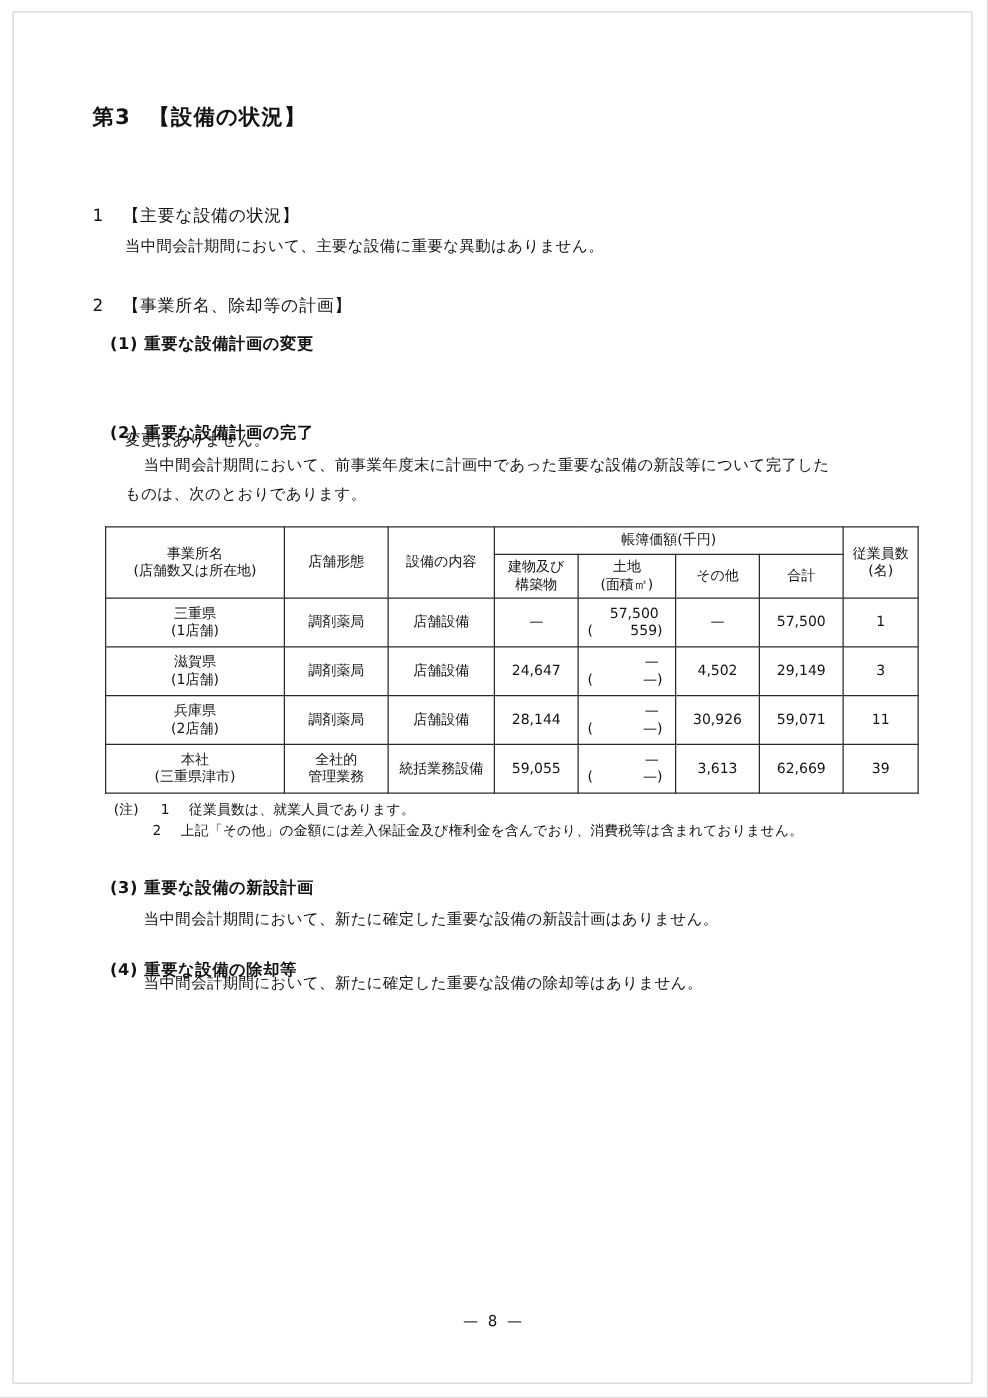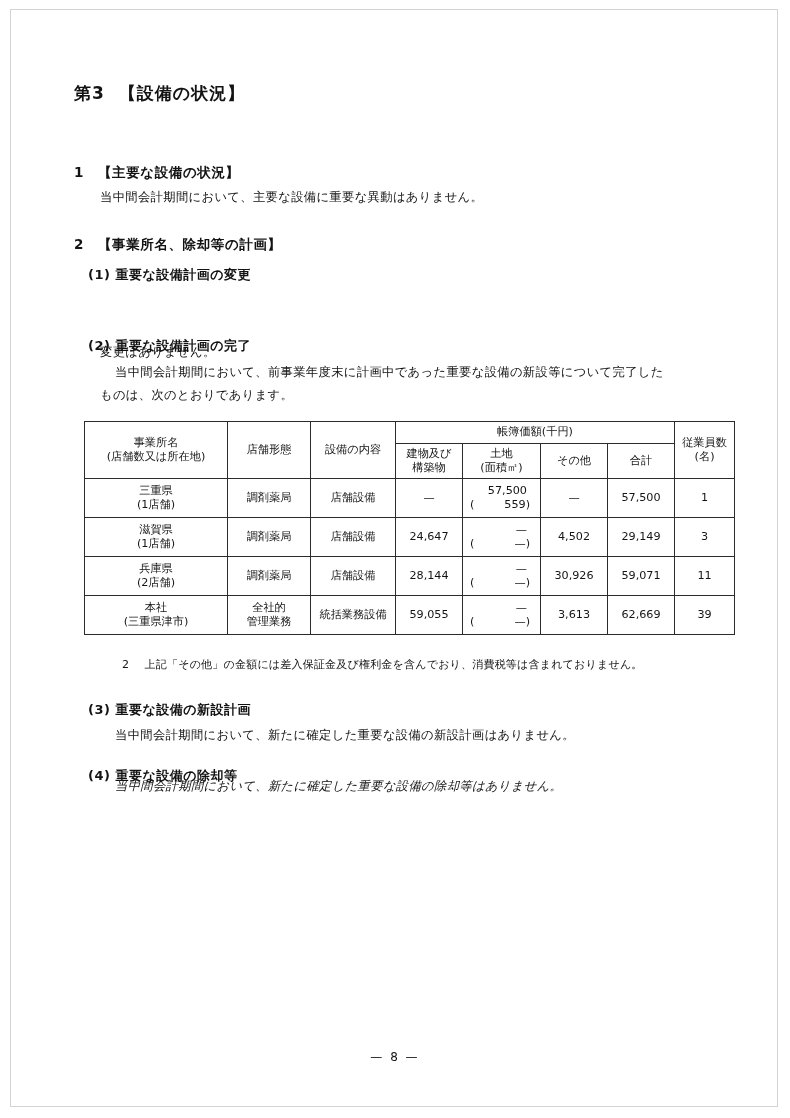--- a/index.html
+++ b/index.html
@@ -45,21 +45,21 @@
     font-size: 17px;
     font-weight: bold;
     letter-spacing: 1px;
     white-space: nowrap;
   }
   .doc-title .num-gap { display: inline-block; width: 14px; }
 
   .sec-head {
     position: absolute;
     font-size: 13.5px;
-    font-weight: bold;
+    font-weight: normal;
     letter-spacing: 0.6px;
     white-space: nowrap;
   }
   .sec-head .marker { display: inline-block; width: 24px; }
 
   .sub-head {
     position: absolute;
     font-size: 13px;
     letter-spacing: 0.5px;
     white-space: nowrap;
@@ -267,34 +267,41 @@
           <div class="land-top">—</div>
           <div class="land-bottom"><span class="paren-l">(</span><span>—)</span></div>
         </td>
         <td class="num">3,613</td>
         <td class="num">62,669</td>
         <td class="num">39</td>
       </tr>
     </tbody>
       </table>
 
+    <div class="note-line" style="left:91px; top:636px;">
+      <span>(注)</span>
+      <span style="display:inline-block;width:10px"></span>
+      <span>1</span>
+      <span style="display:inline-block;width:8px"></span>
+      <span>従業員数は、就業人員であります。</span>
+    </div>
     <div class="note-line" style="left:122px; top:653px;">
       <span>2</span>
       <span style="display:inline-block;width:8px"></span>
       <span>上記「その他」の金額には差入保証金及び権利金を含んでおり、消費税等は含まれておりません。</span>
     </div>
 
     <div class="sub-head" style="left:88px; top:697px;">
       <span>(3)</span>
       <span>重要な設備の新設計画</span>
     </div>
     <div class="body-line" style="left:115px; top:723px;text-align:right;">当中間会計期間において、新たに確定した重要な設備の新設計画はありません。</div>
 
     <div class="sub-head" style="left:88px; top:748px;margin-top:15px;">
       <span>(4)</span>
       <span>重要な設備の除却等</span>
     </div>
-    <div class="body-line" style="left:115px; top:774px;font-style:italic;">当中間会計期間において、新たに確定した重要な設備の除却等はありません。</div>
+    <div class="body-line" style="left:115px; top:774px;">当中間会計期間において、新たに確定した重要な設備の除却等はありません。</div>
 
     <div class="page-number">— 8 —</div>
 
   </div>
 </div>
 
 </body></html>

